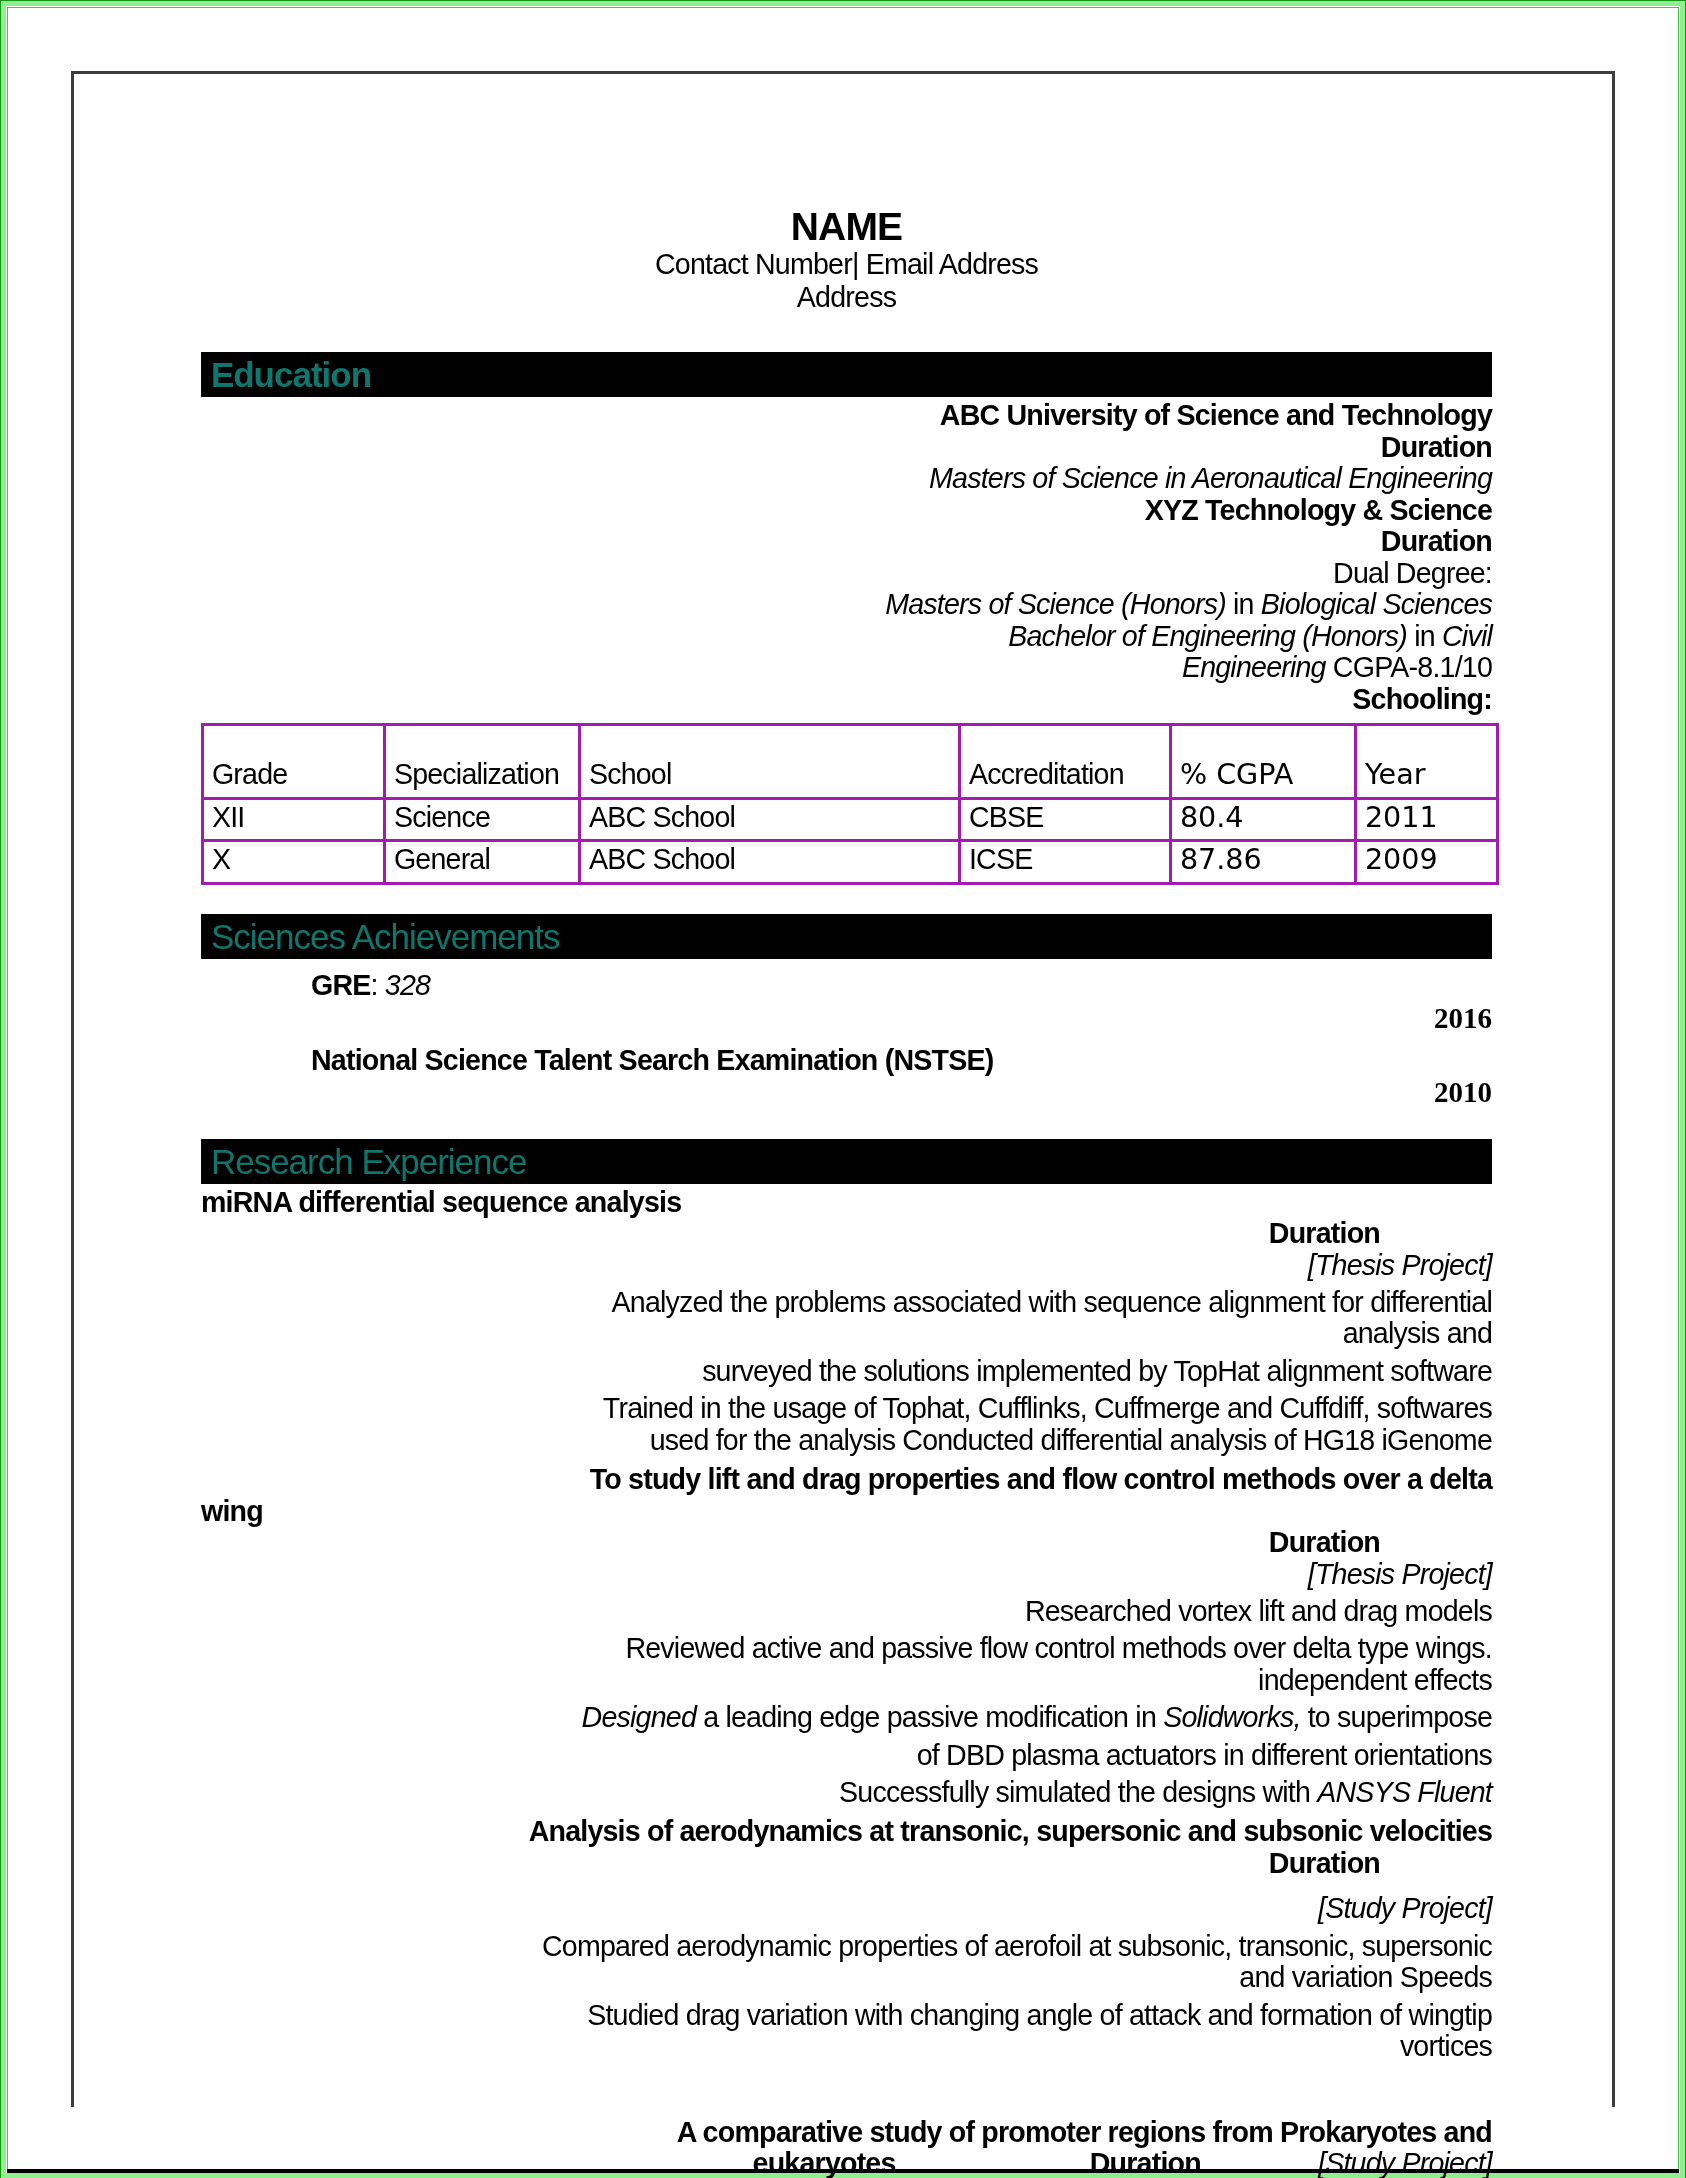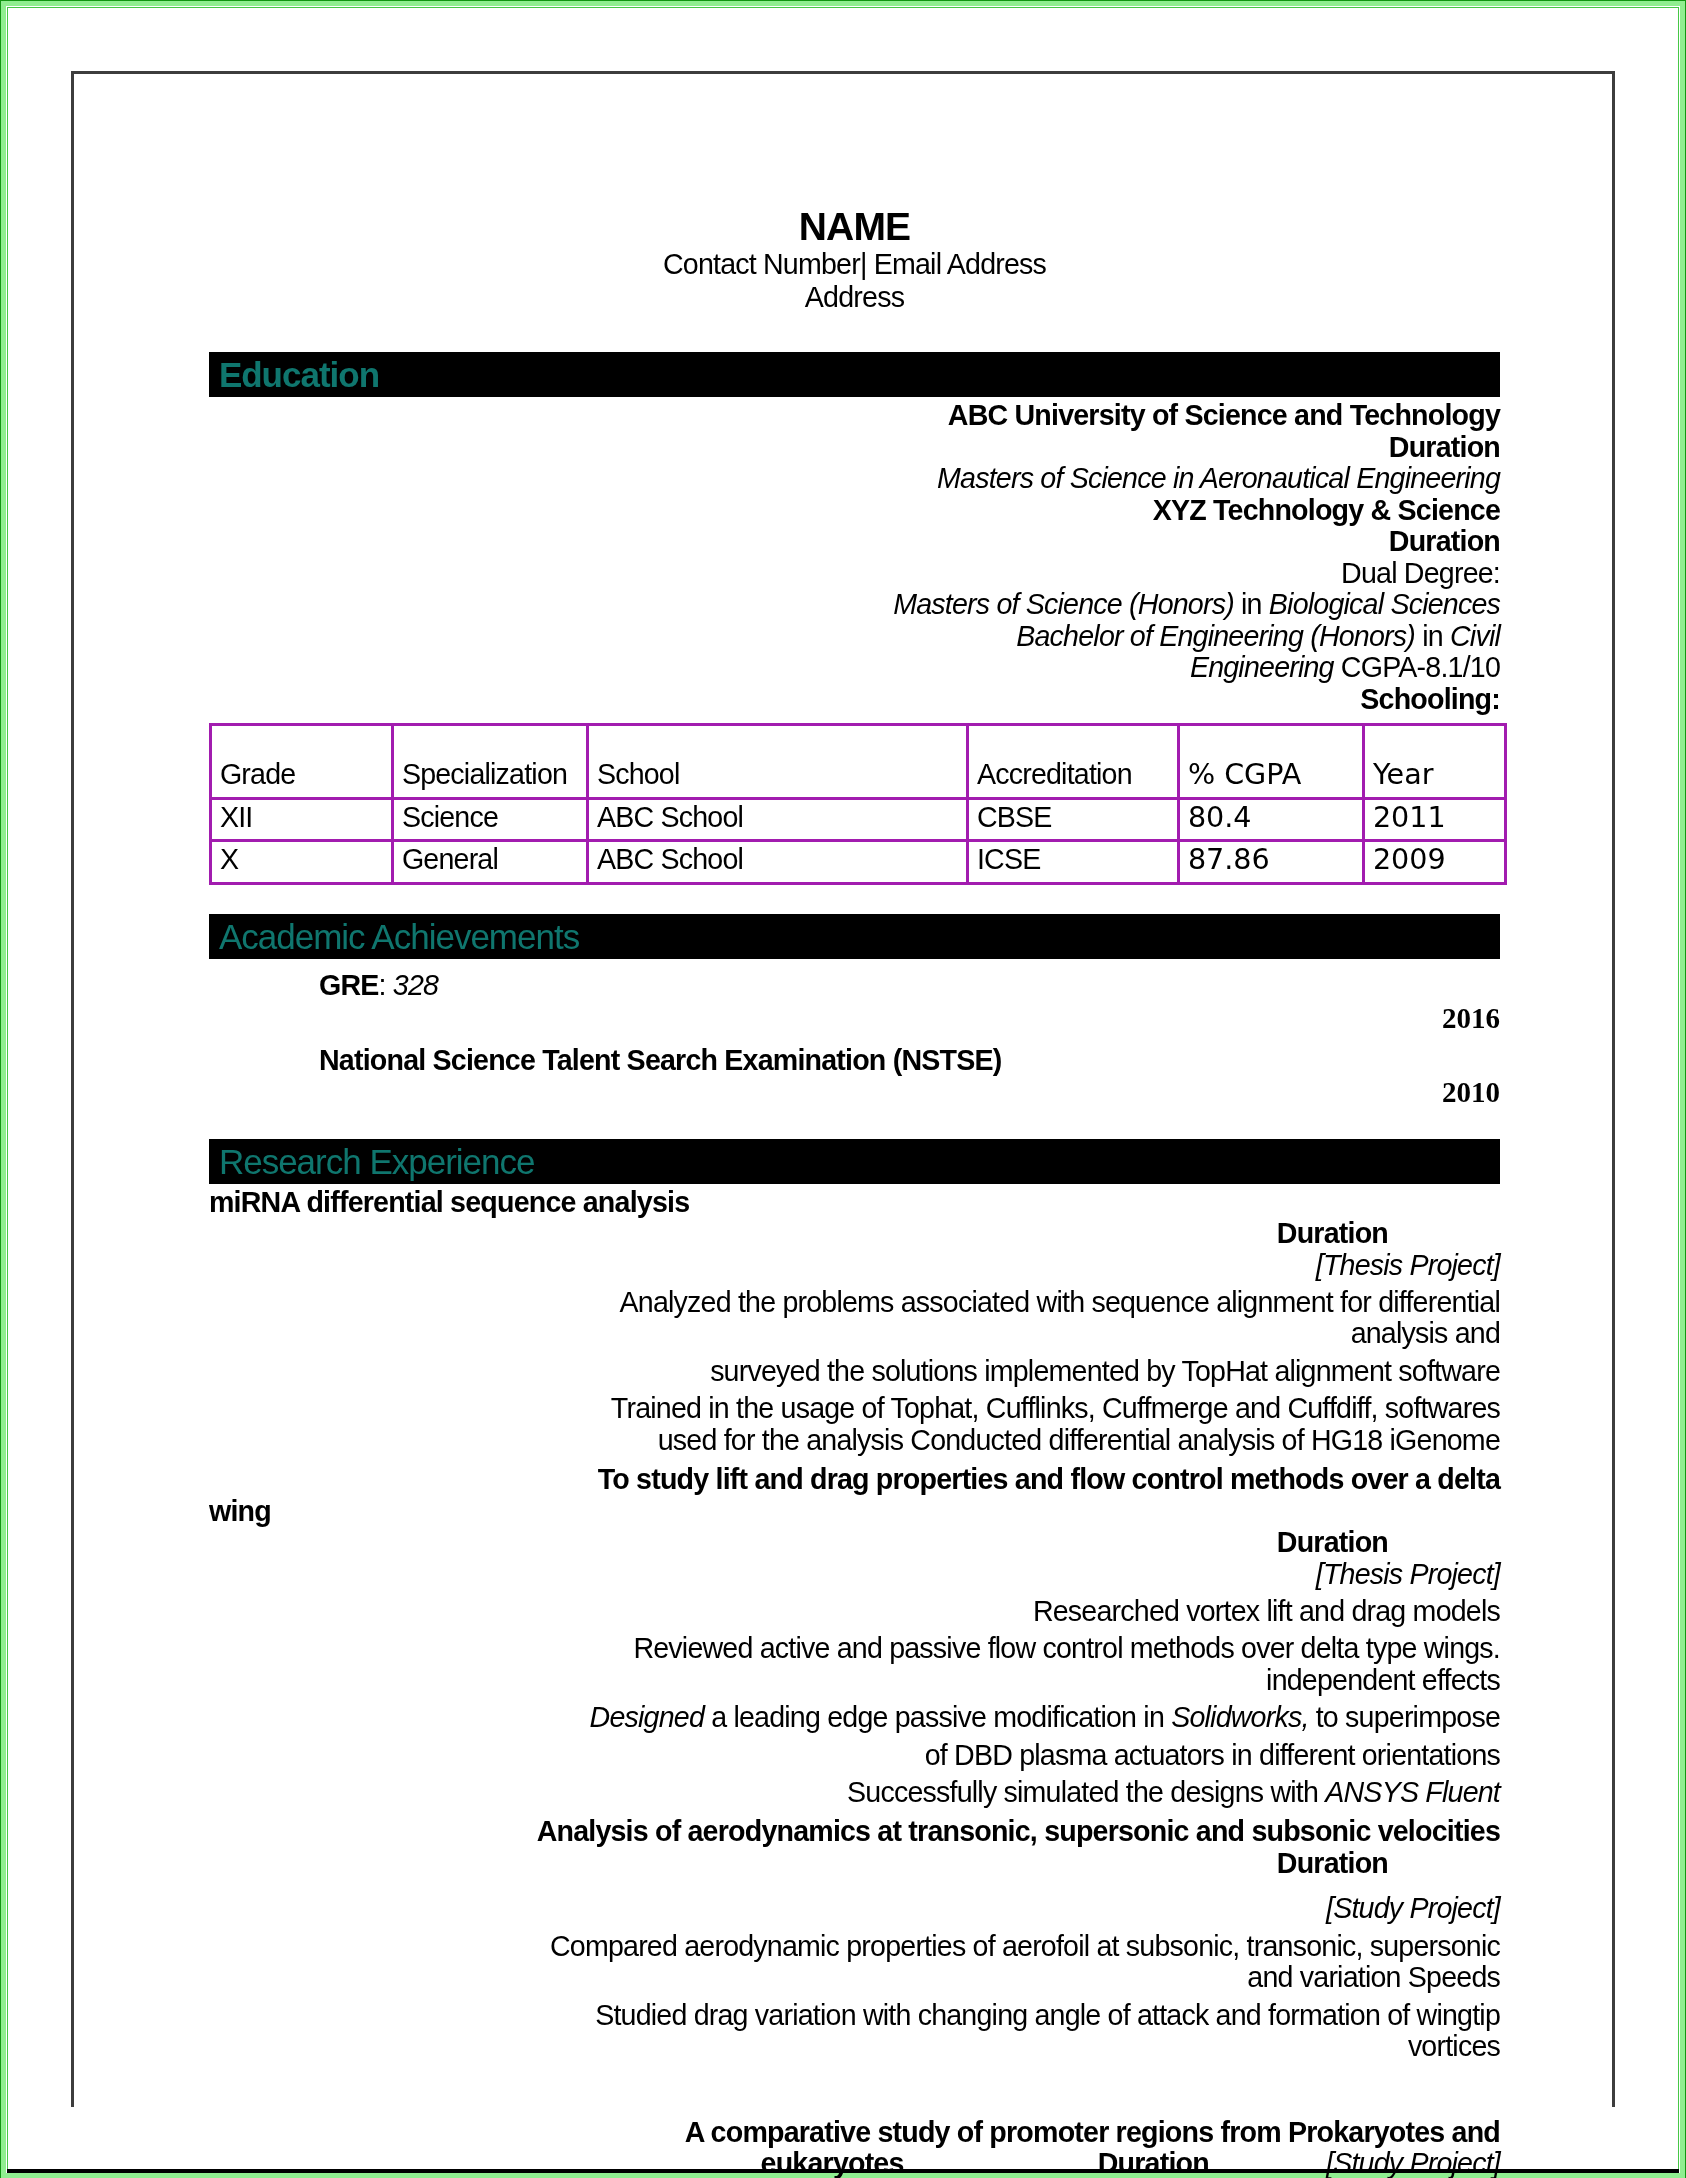--- a/index.html
+++ b/index.html
@@ -15,21 +15,21 @@
   .frame-outerline{position:absolute;inset:0;border:1px solid #129612;pointer-events:none;}
   .frame-band{position:absolute;inset:1px;border:5.9px solid #90ee90;pointer-events:none;}
   .frame-innerline{position:absolute;inset:6.9px;border:1px solid #46c846;pointer-events:none;}
   .bottom-bar{position:absolute;left:6.9px;right:6.9px;bottom:5.9px;height:3.9px;background:#000;}
   .margin-box{
     position:absolute;left:71px;top:71px;width:1538px;height:2033px;
     border:3px solid #3d3d3d;border-bottom:none;
   }
   
   .content{
-    position:absolute;left:209px;top:205px;width:1291px;
+    position:absolute;left:201px;top:205px;width:1291px;
     font-size:28.6px;letter-spacing:-0.8px;line-height:31.5px;
   }
   .center{text-align:center;}
   .name{font-size:39px;font-weight:bold;line-height:43px;}
   .sub{font-size:28.6px;line-height:32.5px;}
   .banner{
     background:#000;color:#0f766e;height:45px;line-height:46px;
     font-size:35px;padding-left:9.9px;letter-spacing:-1px;
     margin-top:29.6px;margin-bottom:3px;
   }
@@ -123,21 +123,21 @@
       <td>X</td>
       <td>General</td>
       <td>ABC School</td>
       <td>ICSE</td>
       <td class="wide">87.86</td>
       <td class="wide">2009</td>
     </tr>
   </tbody>
     </table>
 
-  <div class="banner">Academic Achievements</div>
+  <div class="banner">Sciences Achievements</div>
 
   <div class="ach-row">
     <span><span class="bold">GRE</span><span>: </span><span class="italic">328</span></span>
     <span class="year">2016</span>
   </div>
   <div class="ach-row">
     <span class="bold">National Science Talent Search Examination (NSTSE)</span>
     <span class="year">2010</span>
   </div>
 

